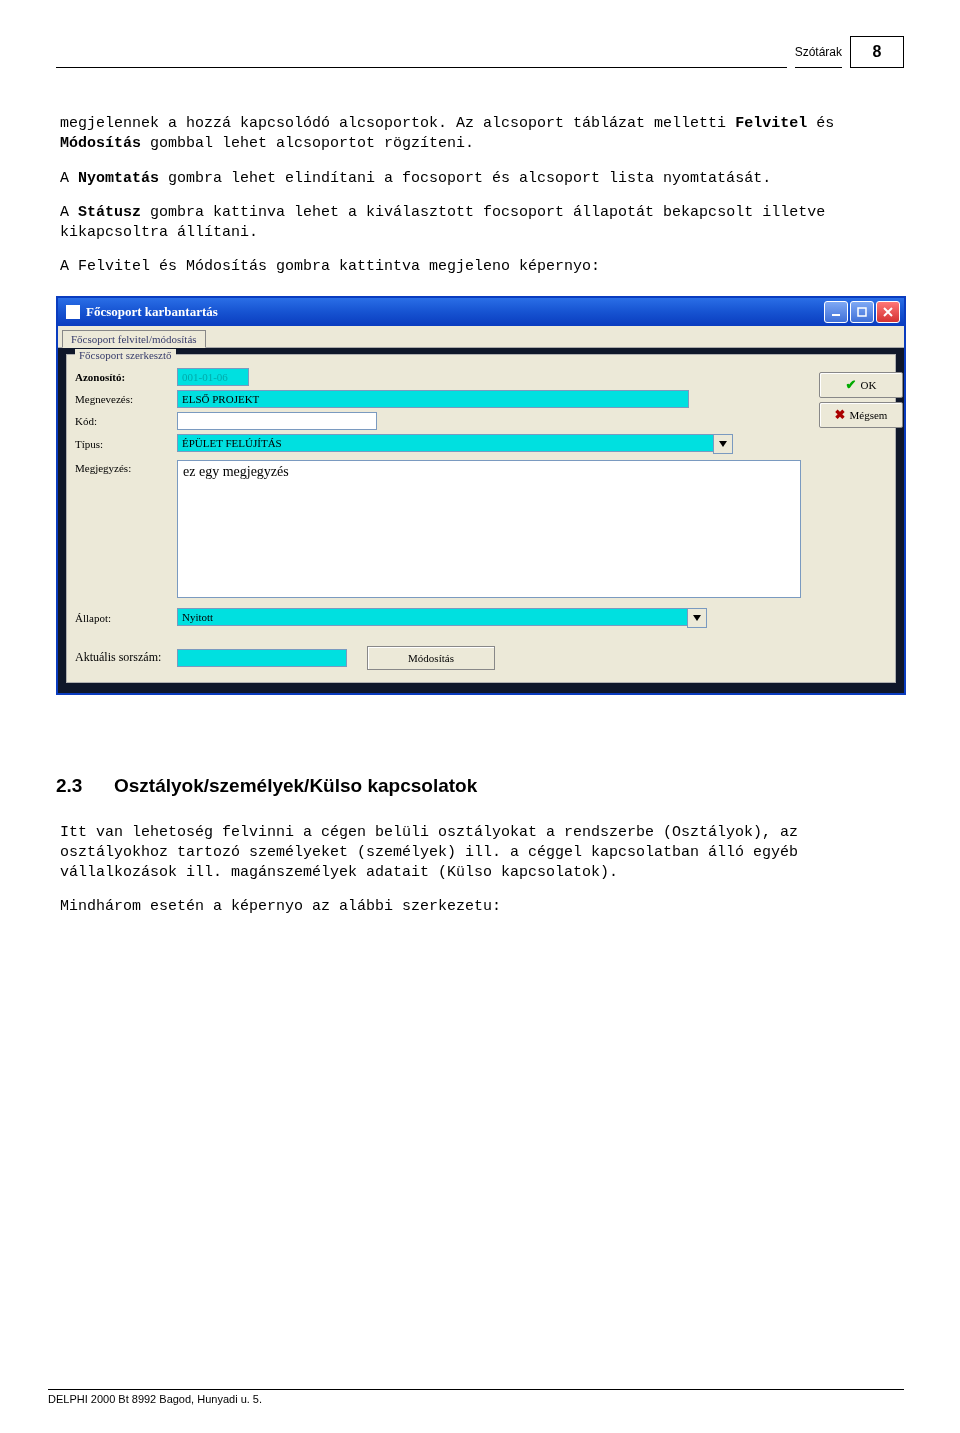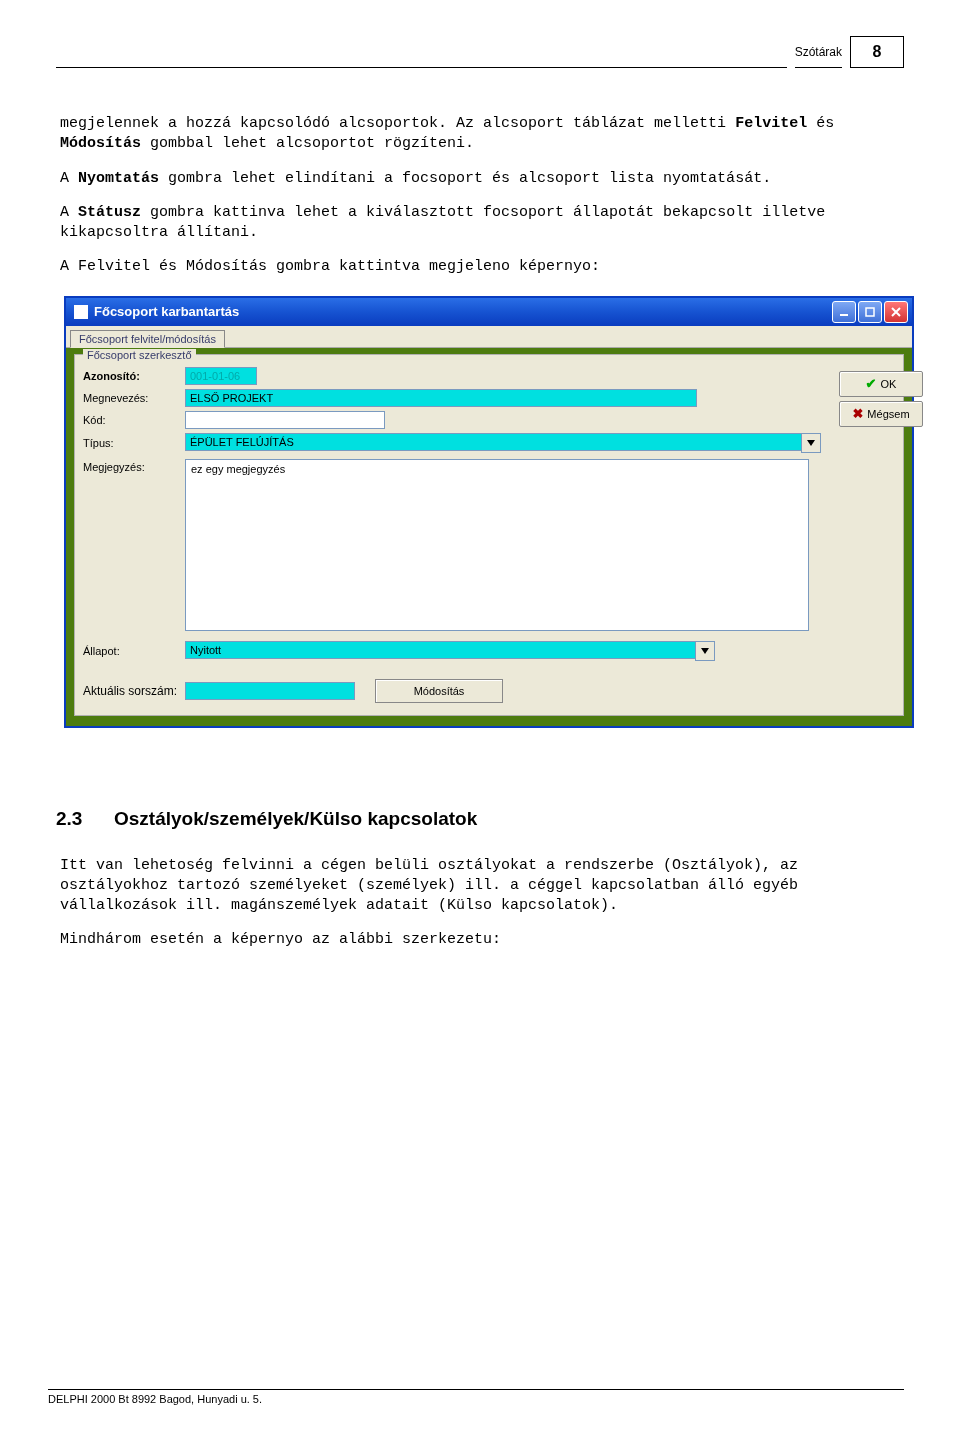--- a/index.html
+++ b/index.html
@@ -53,24 +53,24 @@
   }
   .indent {
     margin-left: 4px;
     font-family: Liberation Mono, monospace;
   }
   .bold { font-weight: bold; }
 
   
   .window {
     border: 2px solid #0a3cbf;
-    background: #4d7c0f;
+    background: #0f172a;
     width: 846px;
-    margin: 18px 0 10px 8px;
-    font-family: Liberation Sans, sans-serif;
+    margin: 18px 0 10px 0;
+    font-family: Liberation Serif, serif;
     font-size: 12px;
   }
   .titlebar {
     background: linear-gradient(to bottom, #2a6ee6 0%, #1653d1 50%, #0a3cbf 100%);
     color: #fff;
     height: 28px;
     display: flex;
     align-items: center;
     padding: 0 4px 0 8px;
     font-weight: bold;
@@ -166,37 +166,37 @@
     color: #000;
     display: flex;
     align-items: center;
   }
   .field.white { background: #fff; }
   .field.w60 { width: 72px; }
   .field.w400 { width: 512px; }
   .field-cyan-val { color: #00aaaa; }
   .dropdown {
     display: flex;
-    width: 636px;
+    width: 556px;
   }
   .dropdown .field { flex: 1; border-right: none; }
   .dd-btn {
     width: 18px; height: 18px;
     background: #ece9d8;
     border: 1px solid #7a9ac0;
     display: flex; align-items: center; justify-content: center;
   }
   .dd-btn svg { width: 8px; height: 6px; }
   .textarea {
     background: #fff;
     border: 1px solid #7a9ac0;
     width: 624px;
-    height: 172px;
+    height: 138px;
     padding: 3px 5px;
-    font-size: 11px;
+    font-size: 14px;
     box-sizing: border-box;
   }
   .btn {
     background: #ece9d8;
     border: 1px solid #888;
     border-radius: 2px;
     height: 24px;
     width: 82px;
     display: flex;
     align-items: center;

